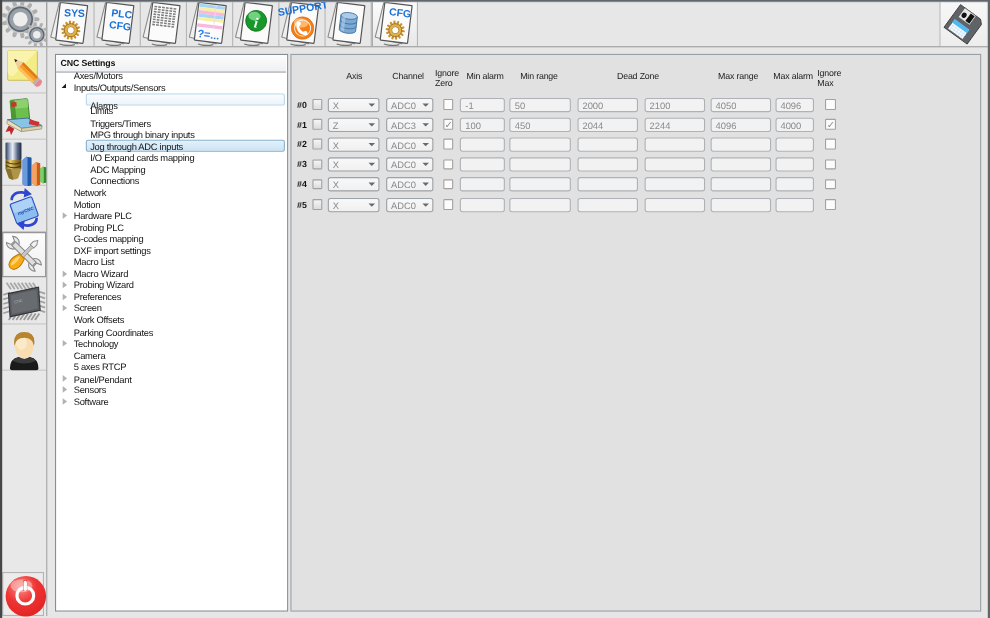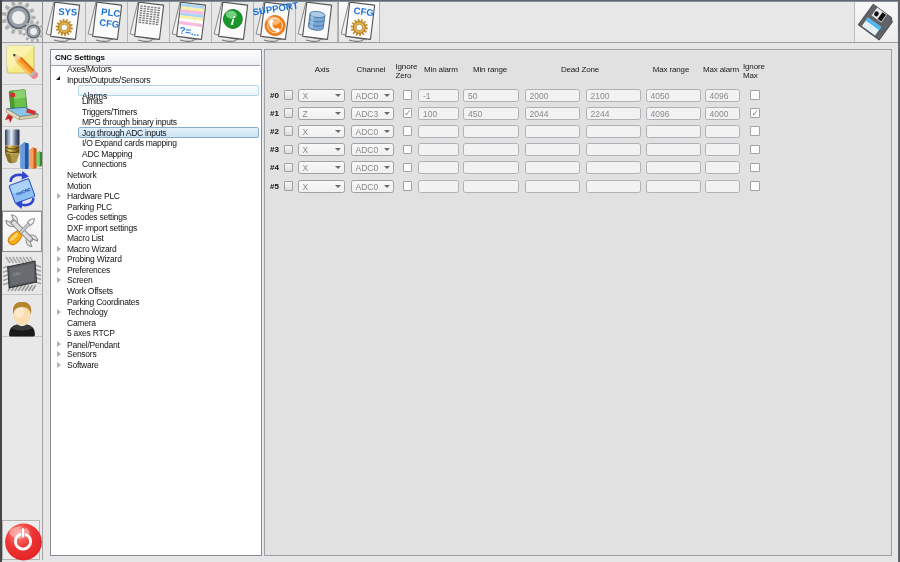--- a/index.html
+++ b/index.html
@@ -408,22 +408,22 @@
         <div class="ti" style="left:31px;top:67.2px">MPG through binary inputs</div>
         <div class="hl" id="hl-jog" style="top:77.2px"></div>
         <div class="ti" style="left:31px;top:77.7px">Jog through ADC inputs</div>
         <div class="ti" style="left:31px;top:88.3px">I/O Expand cards mapping</div>
         <div class="ti" style="left:31px;top:98.8px">ADC Mapping</div>
         <div class="ti" style="left:31px;top:109.4px">Connections</div>
         <div class="ti" style="left:16px;top:119.9px">Network</div>
         <div class="ti" style="left:16px;top:130.5px">Motion</div>
         <div class="abs" style="left:6px;top:142.8px;width:0;height:0;border-top:3.3px solid transparent;border-bottom:3.3px solid transparent;border-left:4.2px solid #b2b2b2;"></div>
         <div class="ti" style="left:16px;top:141.0px">Hardware PLC</div>
-        <div class="ti" style="left:16px;top:151.6px">Parking PLC</div>
-        <div class="ti" style="left:16px;top:162.1px">G-codes settings</div>
+        <div class="ti" style="left:16px;top:151.6px">Probing PLC</div>
+        <div class="ti" style="left:16px;top:162.1px">G-codes mapping</div>
         <div class="ti" style="left:16px;top:172.7px">DXF import settings</div>
         <div class="ti" style="left:16px;top:183.2px">Macro List</div>
         <div class="abs" style="left:6px;top:195.6px;width:0;height:0;border-top:3.3px solid transparent;border-bottom:3.3px solid transparent;border-left:4.2px solid #b2b2b2;"></div>
         <div class="ti" style="left:16px;top:193.8px">Macro Wizard</div>
         <div class="abs" style="left:6px;top:206.1px;width:0;height:0;border-top:3.3px solid transparent;border-bottom:3.3px solid transparent;border-left:4.2px solid #b2b2b2;"></div>
         <div class="ti" style="left:16px;top:204.3px">Probing Wizard</div>
         <div class="abs" style="left:6px;top:216.7px;width:0;height:0;border-top:3.3px solid transparent;border-bottom:3.3px solid transparent;border-left:4.2px solid #b2b2b2;"></div>
         <div class="ti" style="left:16px;top:214.9px">Preferences</div>
         <div class="abs" style="left:6px;top:227.2px;width:0;height:0;border-top:3.3px solid transparent;border-bottom:3.3px solid transparent;border-left:4.2px solid #b2b2b2;"></div>
         <div class="ti" style="left:16px;top:225.4px">Screen</div>

